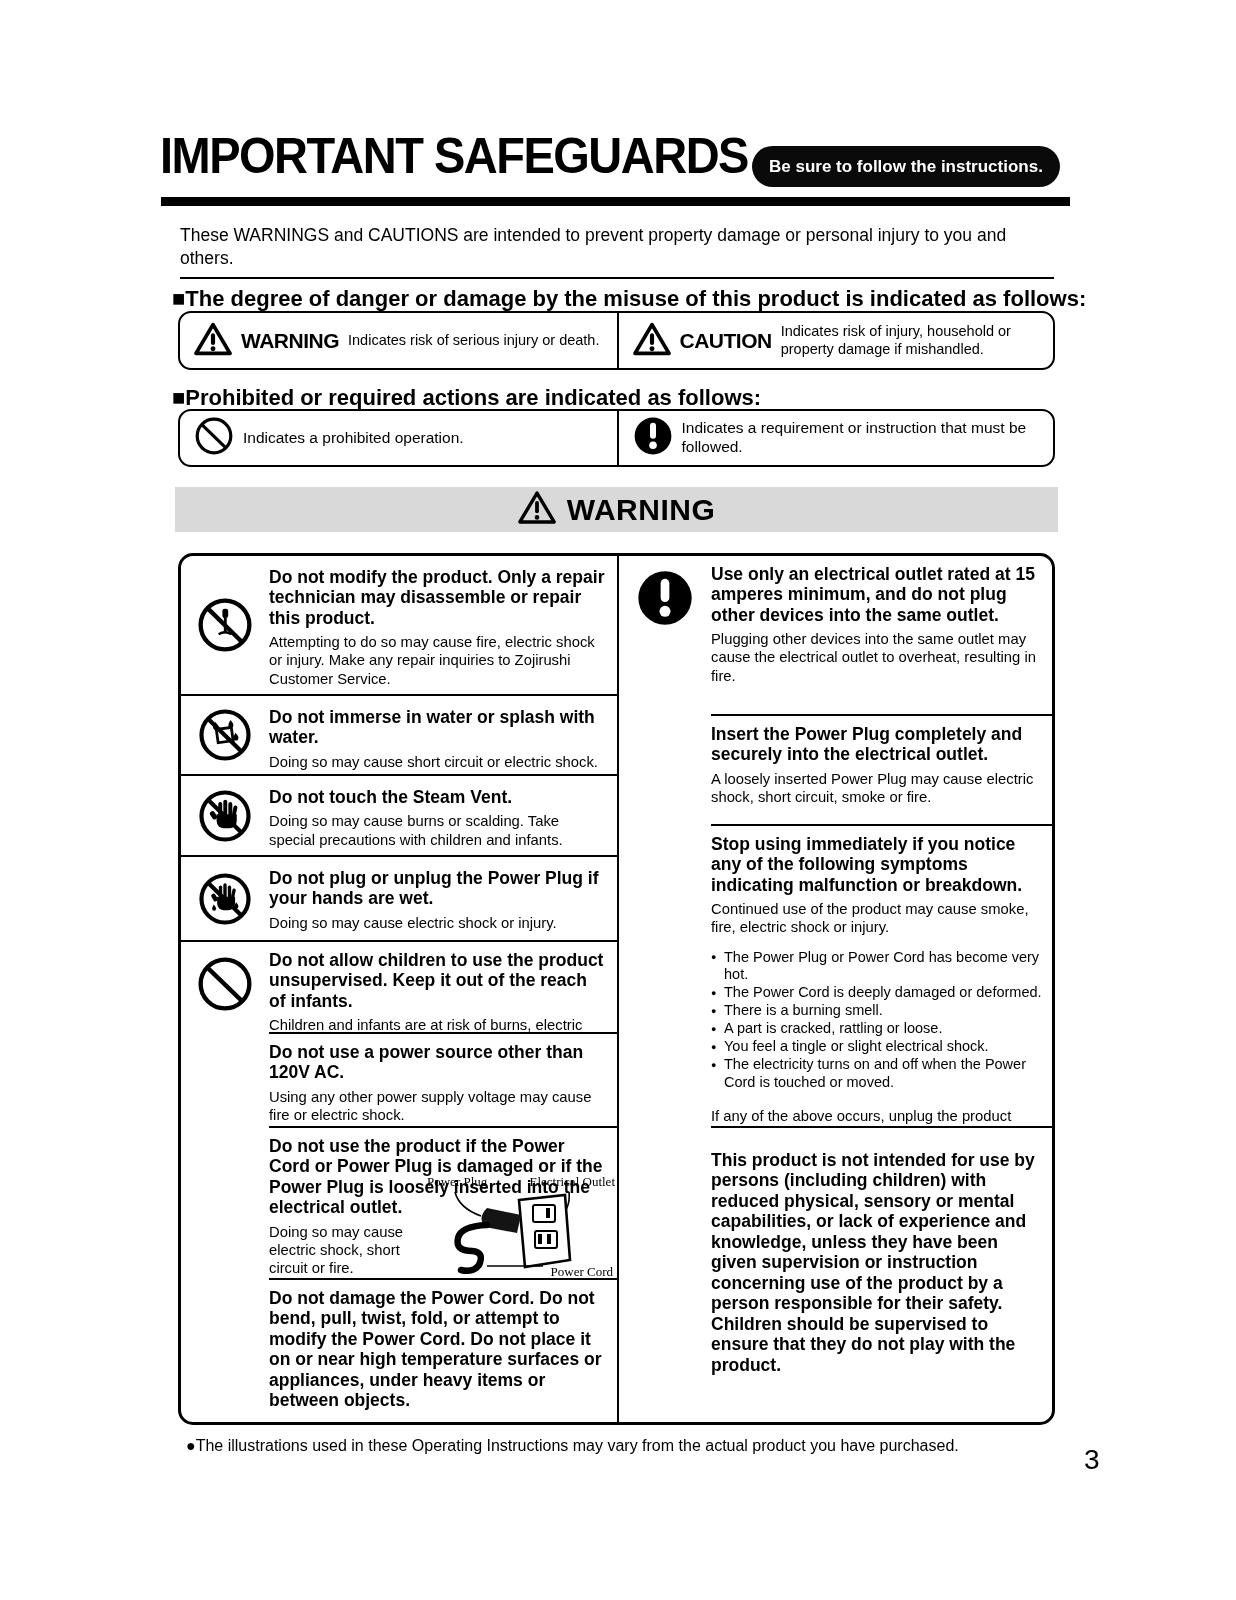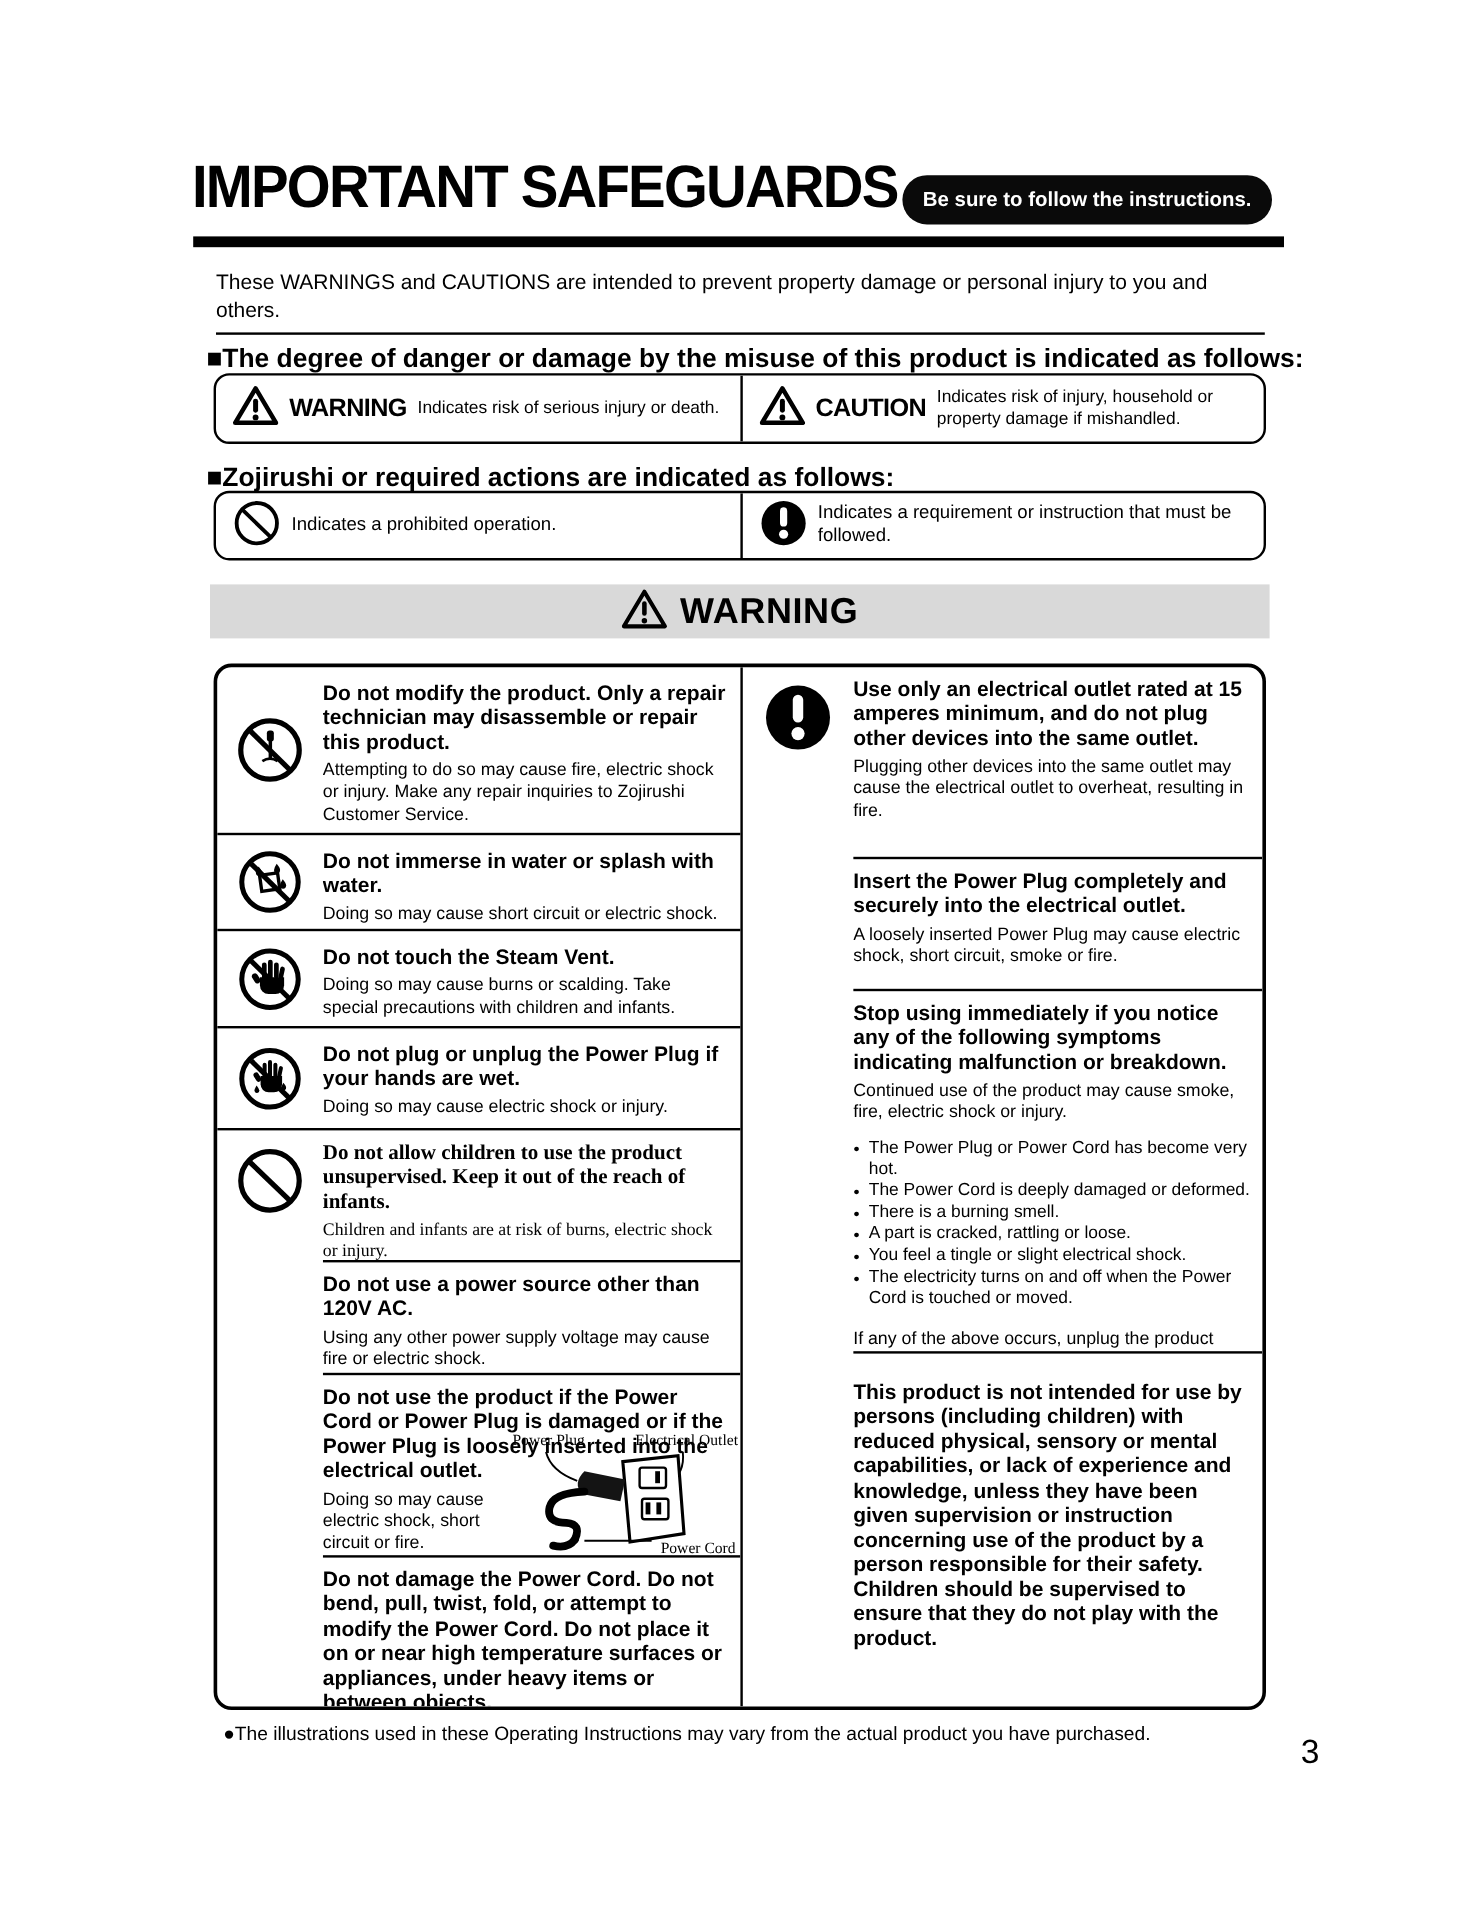--- a/index.html
+++ b/index.html
@@ -76,21 +76,21 @@
   .icon-cell { width: 88px; flex: none; display: flex; justify-content: center; align-items: center; }
   .icon-cell.top { align-items: flex-start; padding-top: 13px; }
   .col-right .icon-cell { width: 92px; }
   .wtext { flex: 1; padding: 11px 8px 0 0; overflow: hidden; }
   .wtitle { font-size: 17.5px; font-weight: bold; line-height: 1.17; }
   .wbody  { font-size: 14.8px; line-height: 1.22; margin-top: 5px; }
 
   .sub-col { flex: 1; display: flex; flex-direction: column; overflow: hidden; }
   .sub { padding: 8px 10px 0 0; overflow: hidden; position: relative; }
   .sub + .sub { border-top: 2px solid #000; }
-  .col-left  .sub.sa { height: 108px; font-family: Liberation Serif, serif; }
+  .col-left  .sub.sa { height: 90px; }
   .col-left  .sub.sb { height: 94px; }
   .col-left  .sub.sc { height: 152px; }
   .col-left  .sub.sd { flex: 1; }
   .col-right .sub.sa { height: 158px; }
   .col-right .sub.sb { height: 110px; }
   .col-right .sub.sc { height: 302px; }
   .col-right .sub.sd { flex: 1; padding-top: 22px; }
 
   .blist { margin-top: 12px; }
   .bitem { font-size: 14.5px; line-height: 1.24; padding-left: 13px; position: relative; }
@@ -143,21 +143,21 @@
             <path d="M50 7 L95 83 L5 83 Z" fill="none" stroke="#000" stroke-width="10" stroke-linejoin="round"></path>
             <rect x="44.5" y="30" width="11" height="31" rx="5.5" fill="#000"></rect>
             <circle cx="50" cy="71" r="6.5" fill="#000"></circle>
           </svg>
       </span>
       <span class="sev-label">CAUTION</span>
       <span class="sev-text">Indicates risk of injury, household or property damage if mishandled.</span>
     </div>
   </div>
 
-  <div class="sec-heading" id="sec2">■Zojirushi or required actions are indicated as follows:</div>
+  <div class="sec-heading" id="sec2">■Prohibited or required actions are indicated as follows:</div>
 
   <div class="info-box" id="box2">
     <div class="info-cell">
       <span class="ic">
         <svg width="40" height="40" viewBox="0 0 100 100">
             <circle cx="50" cy="50" r="42" fill="none" stroke="#000" stroke-width="8"></circle>
             <line x1="21" y1="23" x2="79" y2="79" stroke="#000" stroke-width="8"></line>
           </svg>
       </span>
       <span class="act-text">Indicates a prohibited operation.</span>

